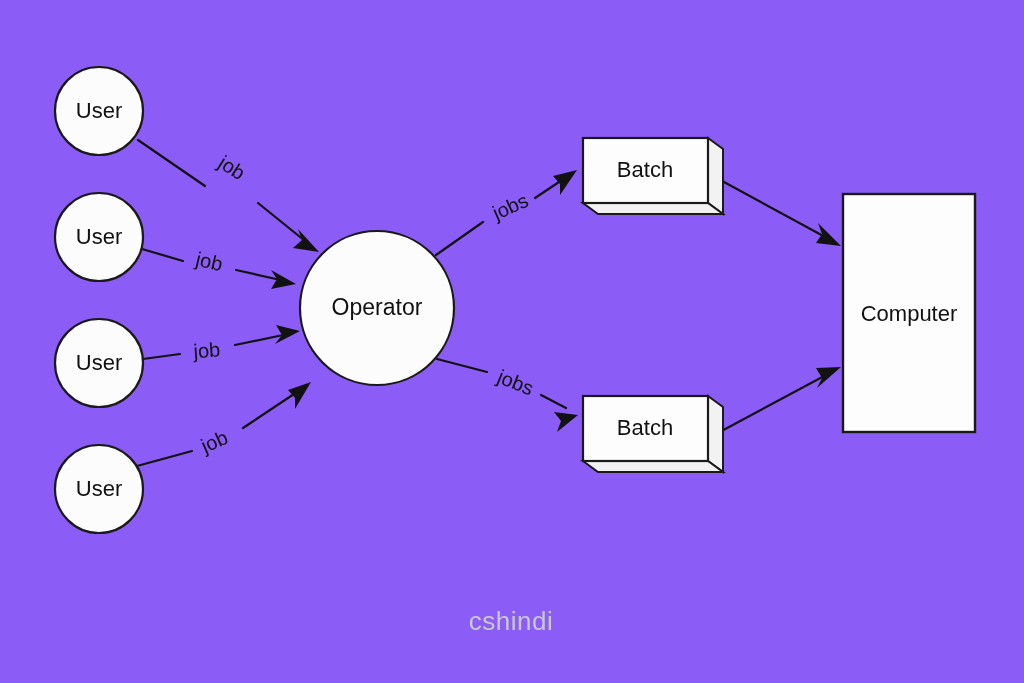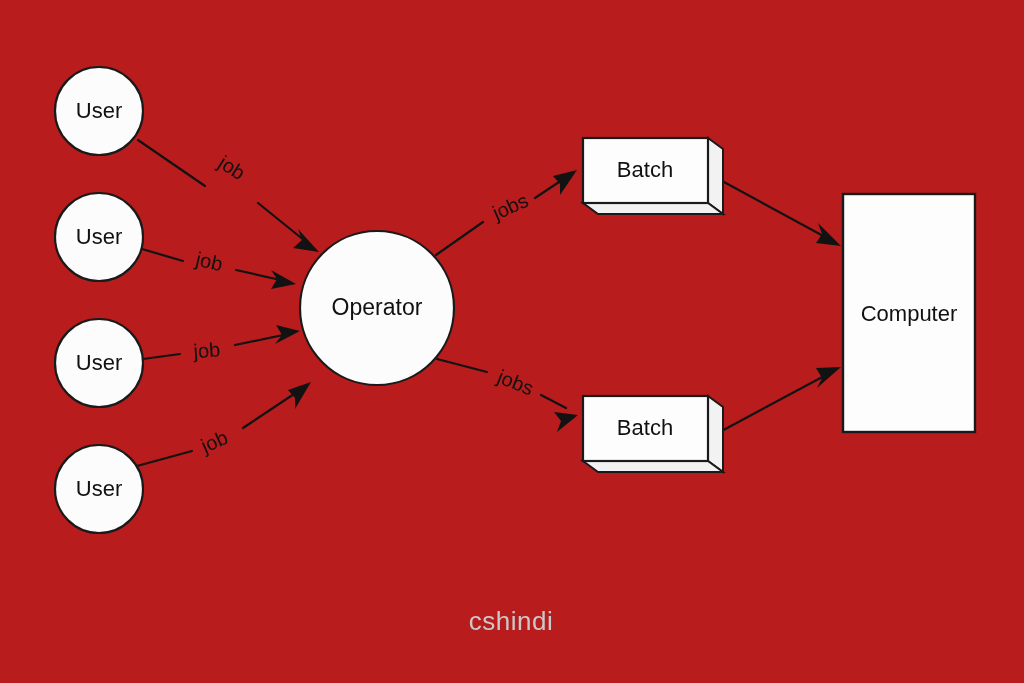--- a/index.html
+++ b/index.html
@@ -7,21 +7,21 @@
     padding: 0;
     background: #ffffff;
   }
   body {
     font-family: "Liberation Sans", sans-serif;
   }
   #canvas-wrap {
     position: relative;
     width: 1024px;
     height: 683px;
-    background: #b91c1c;
+    background: #8b5cf6;
     overflow: hidden;
   }
   #diagram-svg {
     position: absolute;
     left: 0;
     top: 0;
     width: 1024px;
     height: 683px;
     display: block;
   }

